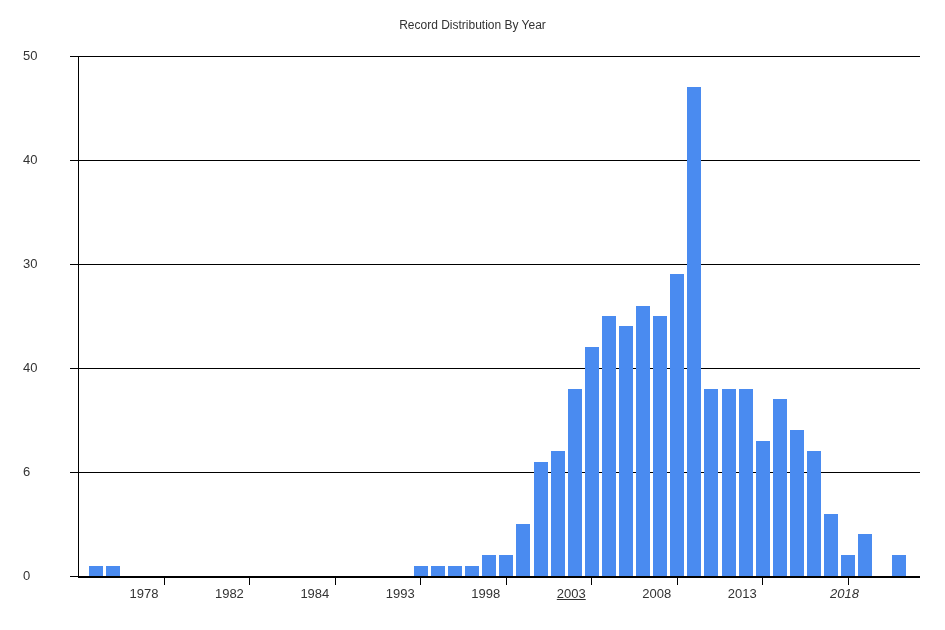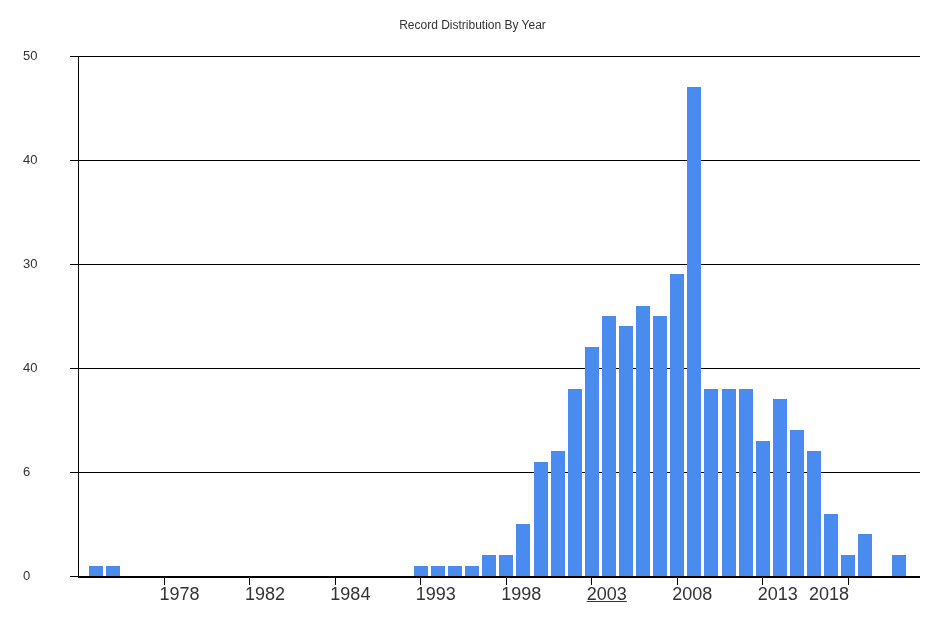--- a/index.html
+++ b/index.html
@@ -41,22 +41,22 @@
     left: -56px;
     width: 42px;
     text-align: left;
     font-size: 13px;
     line-height: 16px;
   }
   .x-tick { position: absolute; width: 1px; height: 9px; }
   .x-label {
     position: absolute;
     width: 70px;
-    text-align: right;
-    font-size: 18px;
+    text-align: left;
+    font-size: 13px;
     line-height: 16px;
   }
 </style>
 </head>
 <body>
 
 <div class="chart-root" style="color: rgb(51, 51, 51); background: rgb(255, 255, 255);">
   <div class="chart-title">Record Distribution By Year</div>
   <div class="plot-area">
       <div class="y-tick" style="bottom: -0.5px; background: rgb(0, 0, 0);"></div>
@@ -86,21 +86,21 @@
       <div class="x-label" style="left: 306.87px; top: 530px;">1993</div>
       <div class="x-tick" style="left: 426.837px; top: 520px; background: rgb(0, 0, 0);"></div>
       <div class="x-label" style="left: 392.337px; top: 530px;">1998</div>
       <div class="x-tick" style="left: 512.305px; top: 520px; background: rgb(0, 0, 0);"></div>
       <div class="x-label" style="left: 477.805px; top: 530px; text-decoration: underline;">2003</div>
       <div class="x-tick" style="left: 597.772px; top: 520px; background: rgb(0, 0, 0);"></div>
       <div class="x-label" style="left: 563.272px; top: 530px;">2008</div>
       <div class="x-tick" style="left: 683.24px; top: 520px; background: rgb(0, 0, 0);"></div>
       <div class="x-label" style="left: 648.74px; top: 530px;">2013</div>
       <div class="x-tick" style="left: 768.707px; top: 520px; background: rgb(0, 0, 0);"></div>
-      <div class="x-label" style="left: 700px; top: 530px;">2018</div>
+      <div class="x-label" style="left: 751px; top: 530px; font-style: italic;">2018</div>
       <div class="bar" style="left: 10.0935px; width: 14px; height: 10.4px; background: rgb(74, 139, 240);"></div>
       <div class="bar" style="left: 27.187px; width: 14px; height: 10.4px; background: rgb(74, 139, 240);"></div>
       <div class="bar" style="left: 334.87px; width: 14px; height: 10.4px; background: rgb(74, 139, 240);"></div>
       <div class="bar" style="left: 351.963px; width: 14px; height: 10.4px; background: rgb(74, 139, 240);"></div>
       <div class="bar" style="left: 369.057px; width: 14px; height: 10.4px; background: rgb(74, 139, 240);"></div>
       <div class="bar" style="left: 386.15px; width: 14px; height: 10.4px; background: rgb(74, 139, 240);"></div>
       <div class="bar" style="left: 403.244px; width: 14px; height: 20.8px; background: rgb(74, 139, 240);"></div>
       <div class="bar" style="left: 420.337px; width: 14px; height: 20.8px; background: rgb(74, 139, 240);"></div>
       <div class="bar" style="left: 437.431px; width: 14px; height: 52px; background: rgb(74, 139, 240);"></div>
       <div class="bar" style="left: 454.524px; width: 14px; height: 114.4px; background: rgb(74, 139, 240);"></div>

